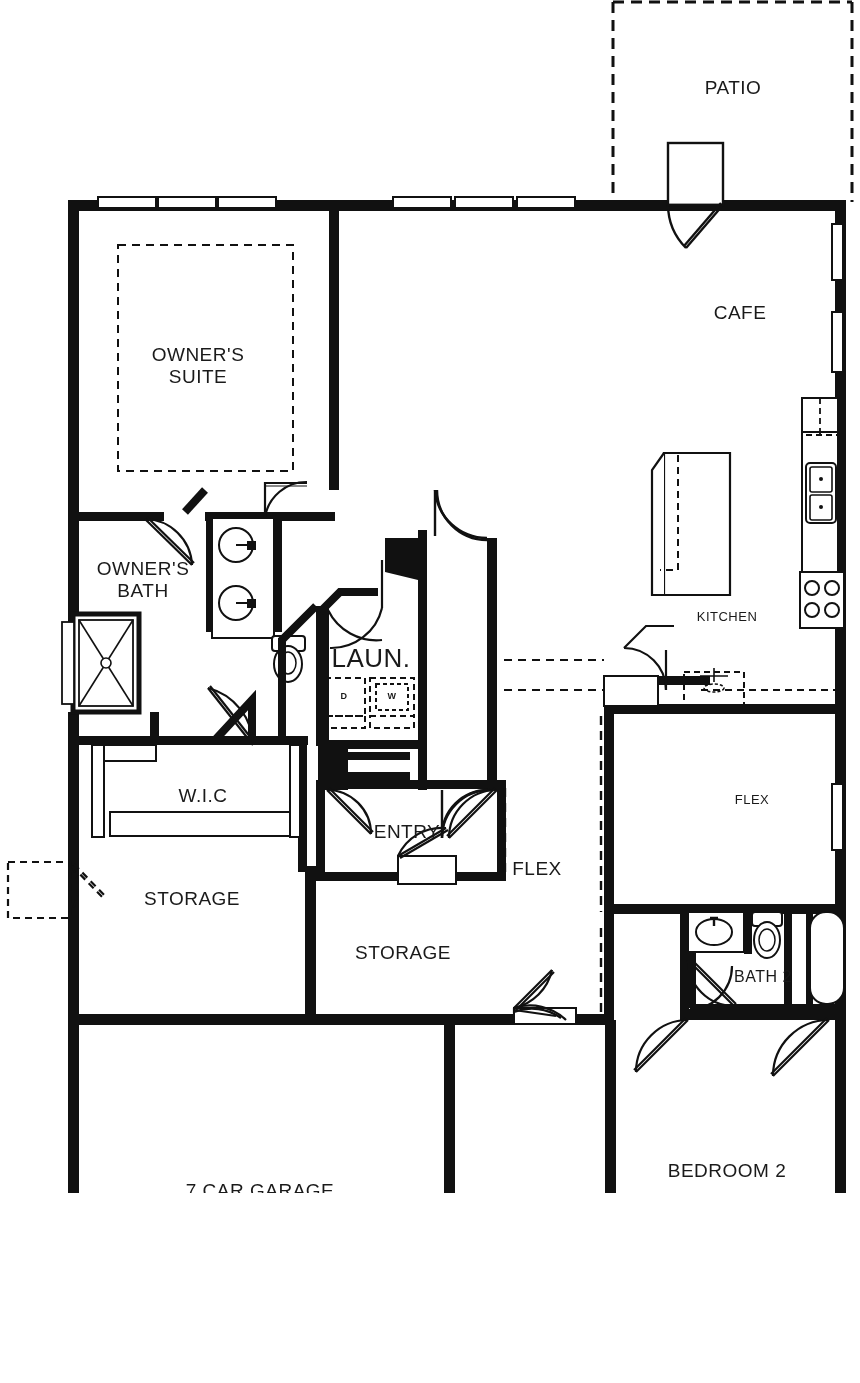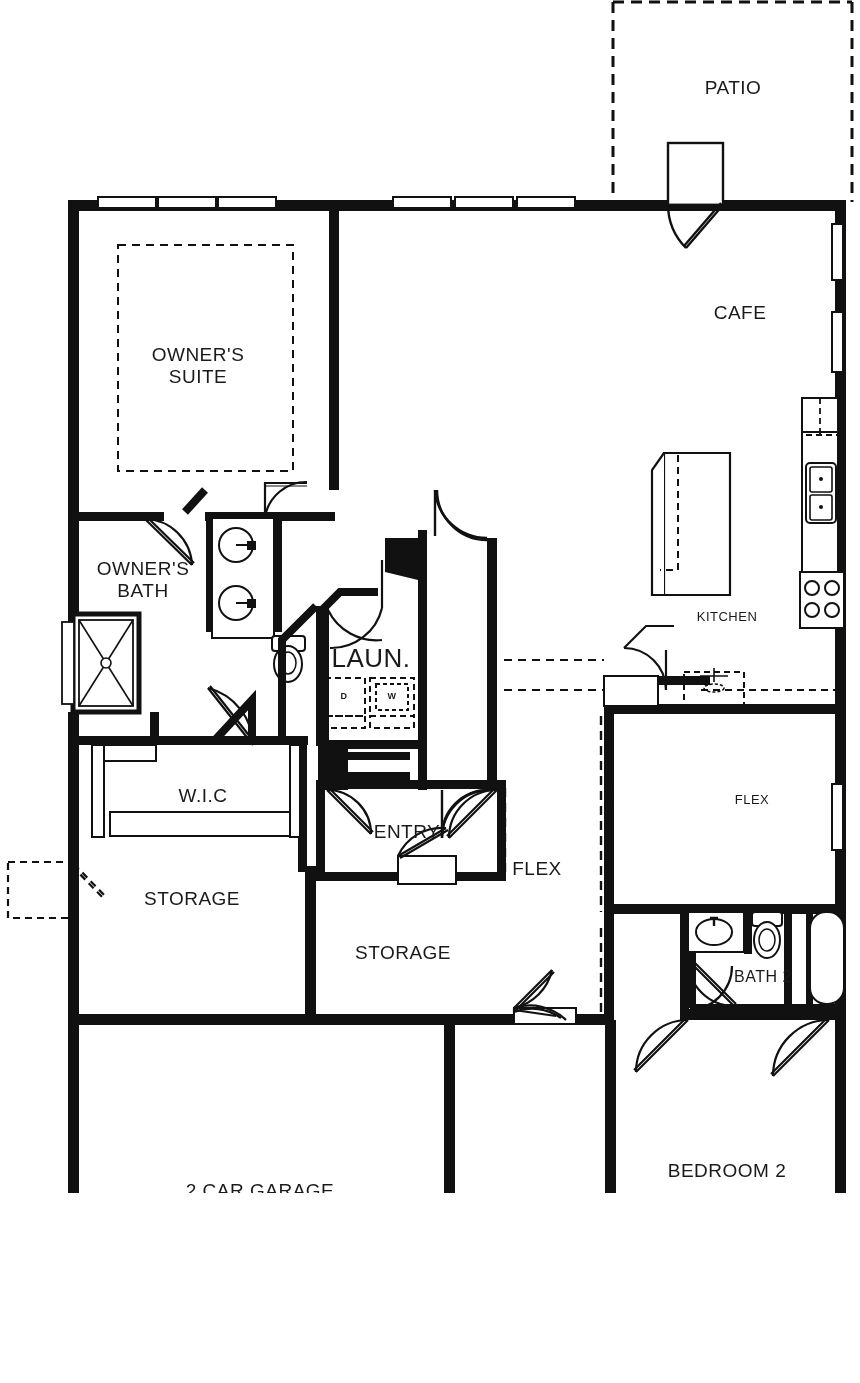--- a/index.html
+++ b/index.html
@@ -382,18 +382,18 @@
 BATH</div>
   <div class="room-label" style="left:371px; top:658px; font-size:26px;">LAUN.</div>
   <div class="room-label" style="left:203px; top:796px; font-size:19px;">W.I.C</div>
   <div class="room-label" style="left:407px; top:832px; font-size:19px;">ENTRY</div>
   <div class="room-label" style="left:537px; top:869px; font-size:19px;">FLEX</div>
   <div class="room-label" style="left:752px; top:800px; font-size:13px;">FLEX</div>
   <div class="room-label" style="left:763px; top:977px; font-size:16px;">BATH 2</div>
   <div class="room-label" style="left:192px; top:899px; font-size:19px;">STORAGE</div>
   <div class="room-label" style="left:403px; top:953px; font-size:19px;">STORAGE</div>
   <div class="room-label" style="left:727px; top:1171px; font-size:19px;">BEDROOM 2</div>
-  <div class="room-label" style="left:260px; top:1191px; font-size:19px;">2 CAR GARAGE</div>
+  <div class="room-label" style="left:260px; top:1191px; font-size:19px;">7 CAR GARAGE</div>
 
   <div class="room-label" style="left:344px; top:696px; font-size:9px; font-weight:700;">D</div>
   <div class="room-label" style="left:392px; top:696px; font-size:9px; font-weight:700;">W</div>
 
 </div>
 
 </body></html>

